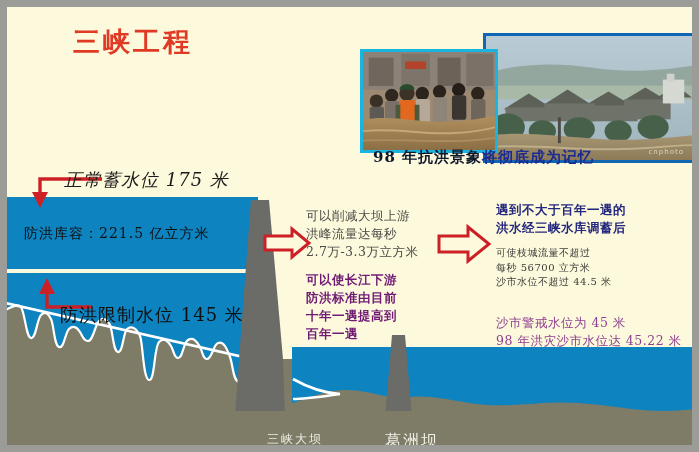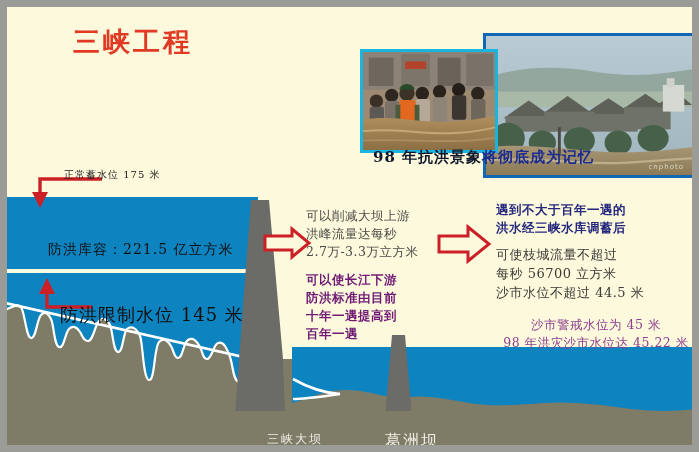--- a/index.html
+++ b/index.html
@@ -46,21 +46,21 @@
   
   .photo-wrap{position:absolute;}
   .photo-a{
     left:353px;top:42px;width:138px;height:104px;
     border:3px solid #1ab4e0;
     box-sizing:border-box;
     overflow:hidden;
     z-index:3;
   }
   .photo-b{
-    left:476px;top:26px;width:212px;height:145px;
+    left:476px;top:26px;width:212px;height:130px;
     border:3px solid #1267b5;
     box-sizing:border-box;
     overflow:hidden;
     z-index:2;
   }
   .photo-a svg,.photo-b svg{display:block;width:100%;height:100%;}
 
   .photo-credit{
     position:absolute;right:8px;bottom:4px;
     font-size:7px;color:#d8d5c2;
@@ -84,38 +84,38 @@
   .diagram{position:absolute;left:0;top:0;width:685px;height:438px;z-index:1;}
   .diagram svg{display:block;}
 
   
   .lbl{
     position:absolute;
     font-family:"DejaVu Serif","Liberation Serif",serif;
     white-space:nowrap;
     z-index:5;
   }
-  .lbl-normal{left:57px;top:161px;font-size:10px;color:#1b1b1b;letter-spacing:1px;}
-  .lbl-capacity{left:17px;top:234px;font-size:14px;color:#10100f;letter-spacing:1px;margin-left:24px;}
+  .lbl-normal{left:57px;top:161px;font-size:18px;color:#1b1b1b;letter-spacing:1px;font-style:italic;}
+  .lbl-capacity{left:17px;top:218px;font-size:14px;color:#10100f;letter-spacing:1px;}
   .lbl-limit{left:53px;top:296px;font-size:18px;color:#10100f;letter-spacing:1px;}
   .lbl-dam1{left:232px;top:424px;font-size:12px;color:#efeee4;letter-spacing:2px;margin-left:28px;}
   .lbl-dam2{left:378px;top:424px;font-size:16px;color:#efeee4;letter-spacing:2px;}
 
   
   .tblock{position:absolute;z-index:5;font-family:"DejaVu Serif","Liberation Serif",serif;}
   .tblock p{margin:0;}
 
   .mid-block{left:299px;top:200px;width:160px;}
   .mid-p1{color:#4a4a46;font-size:12.5px;line-height:1.44;letter-spacing:0.5px;}
   .mid-p2{color:#701a75;font-size:12.5px;font-weight:bold;line-height:1.44;letter-spacing:0.5px;margin-top:10px;}
 
   .right-block{left:489px;top:194px;width:200px;}
   .r-p1{color:#23277e;font-size:12.5px;font-weight:bold;line-height:1.45;letter-spacing:0.5px;}
-  .r-p2{color:#3c3c38;font-size:13px;line-height:1.45;letter-spacing:0.5px;margin-top:9px;}
-  .r-p3{color:#8f3f8f;font-size:12.5px;line-height:1.45;letter-spacing:0.5px;margin-top:13px;text-align:center;}
+  .r-p2{color:#3c3c38;font-size:10px;line-height:1.45;letter-spacing:0.5px;margin-top:9px;}
+  .r-p3{color:#8f3f8f;font-size:12.5px;line-height:1.45;letter-spacing:0.5px;margin-top:24px;}
 </style>
 </head>
 <body>
 
 <div class="poster">
   <div class="page">
 
     <div class="diagram">
       <svg viewBox="0 0 685 438" width="685" height="438" xmlns="http://www.w3.org/2000/svg">
         <defs>

